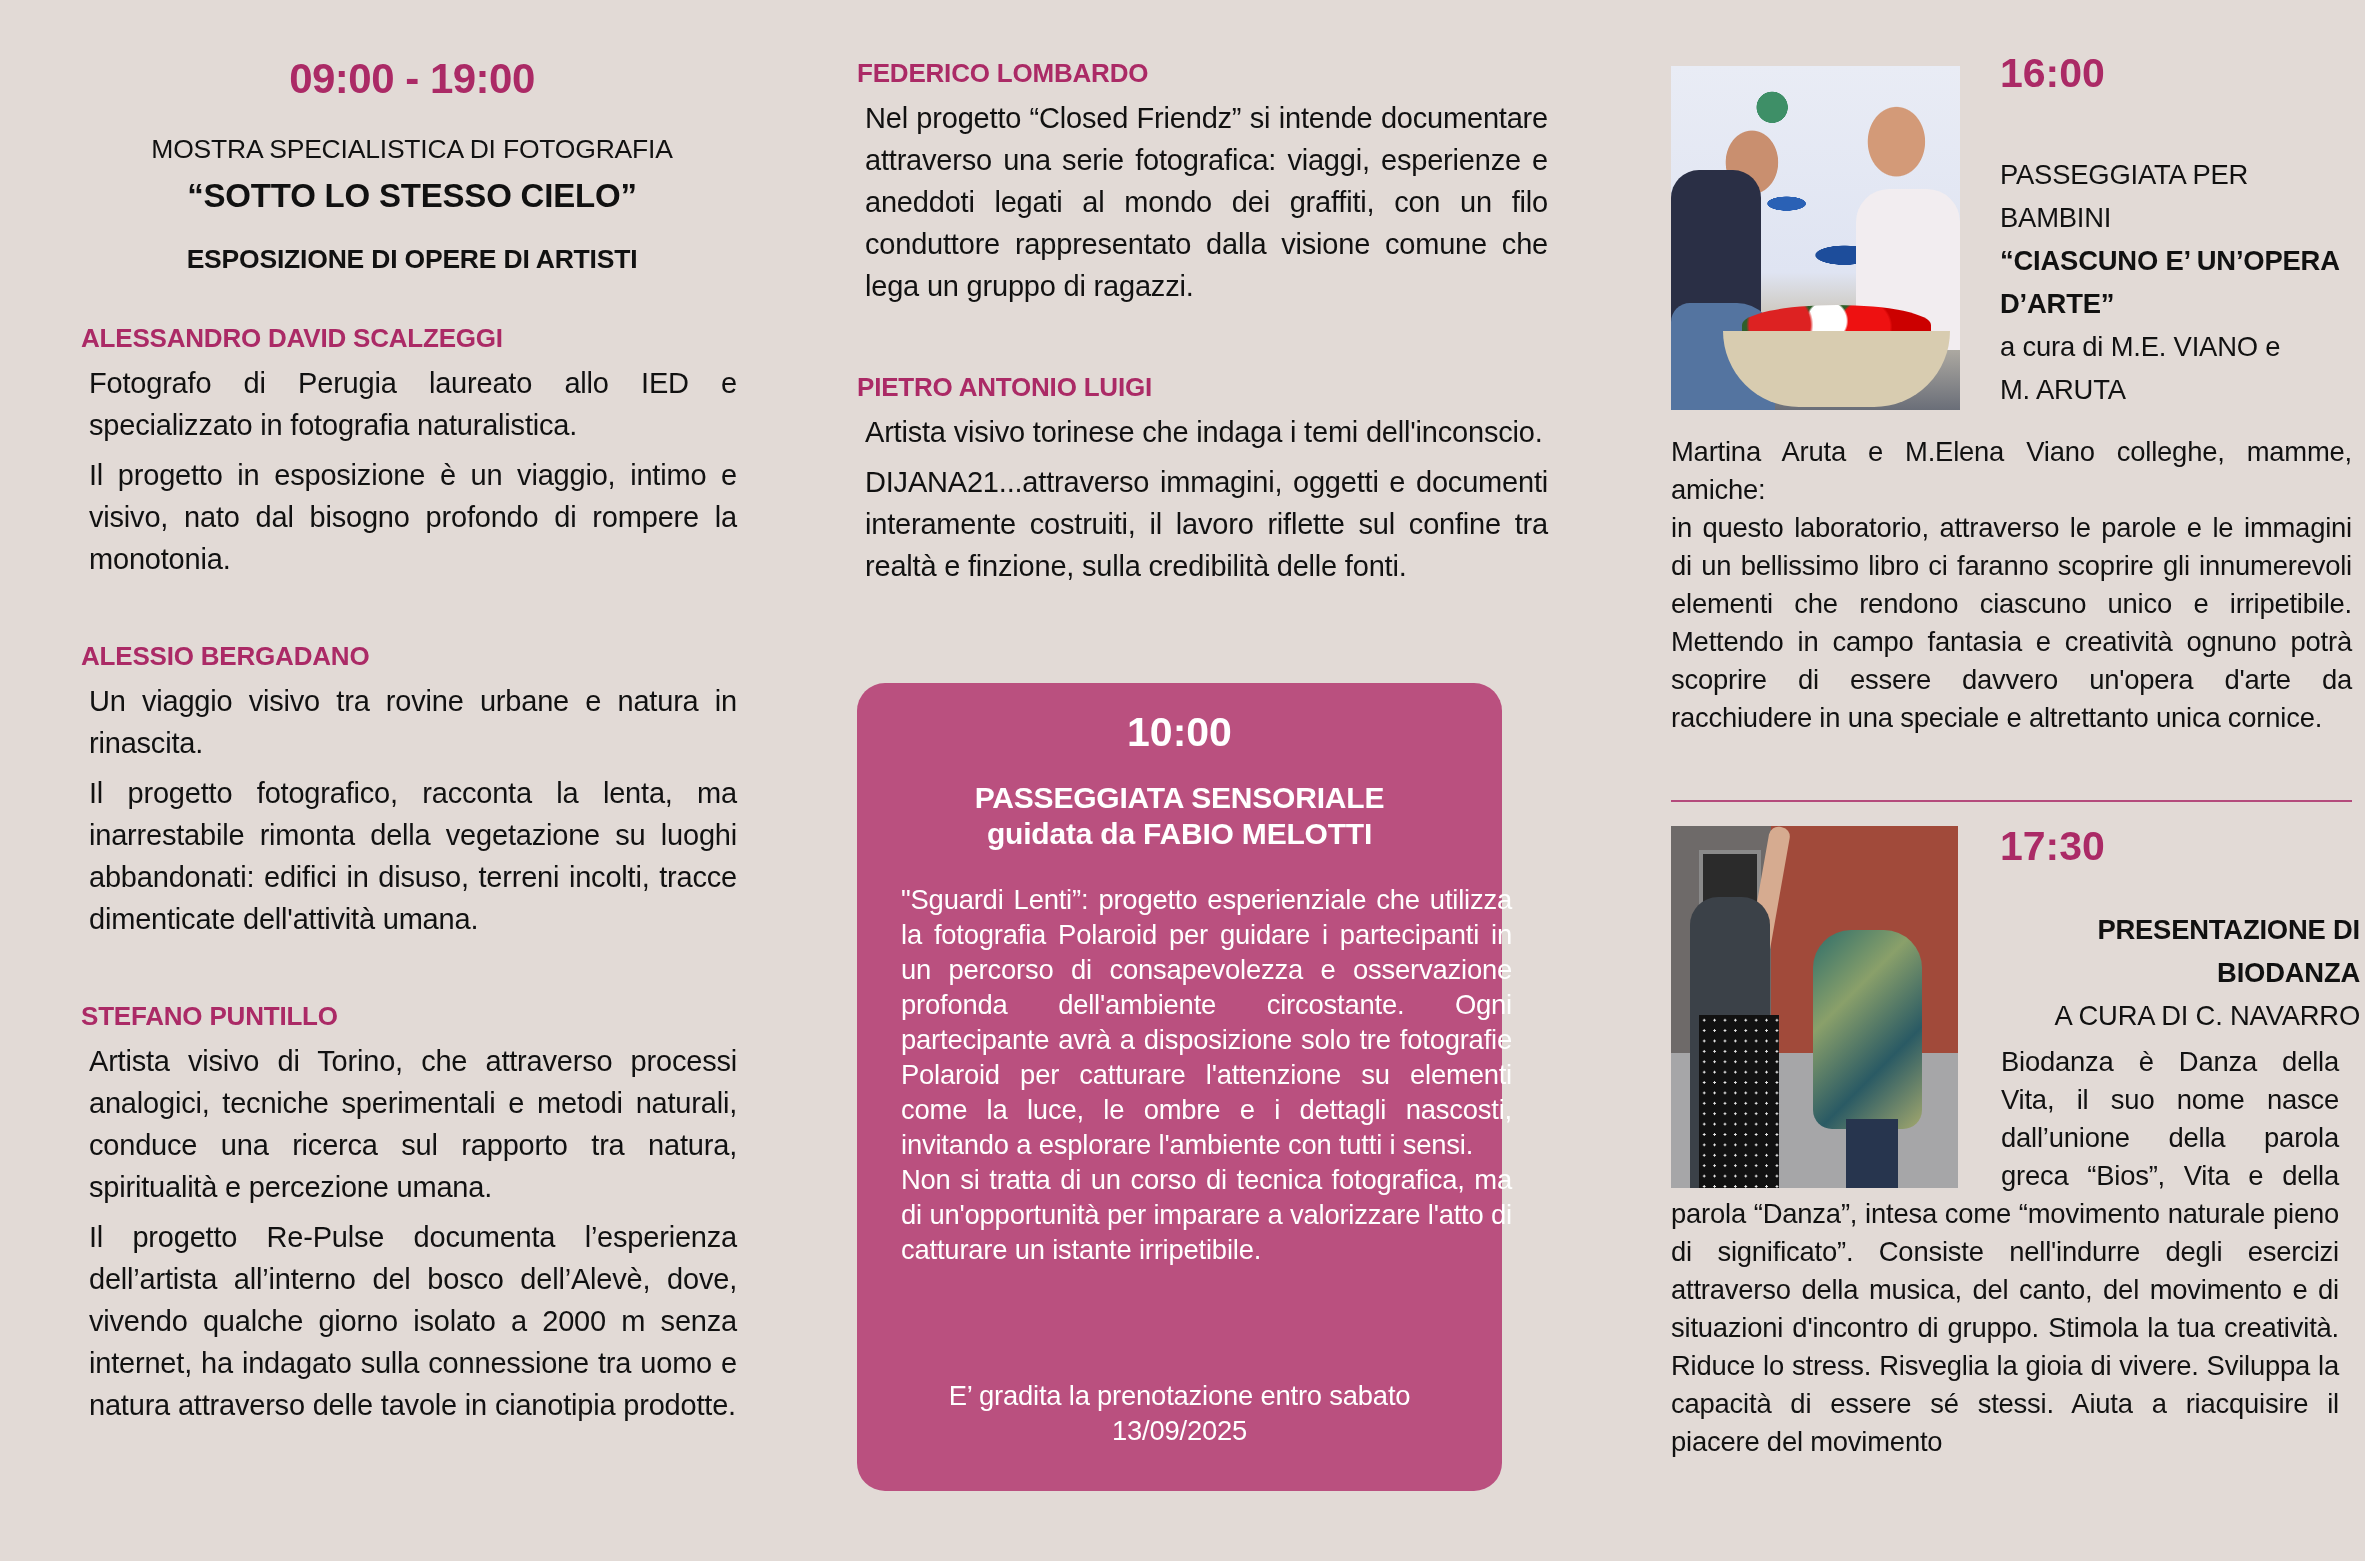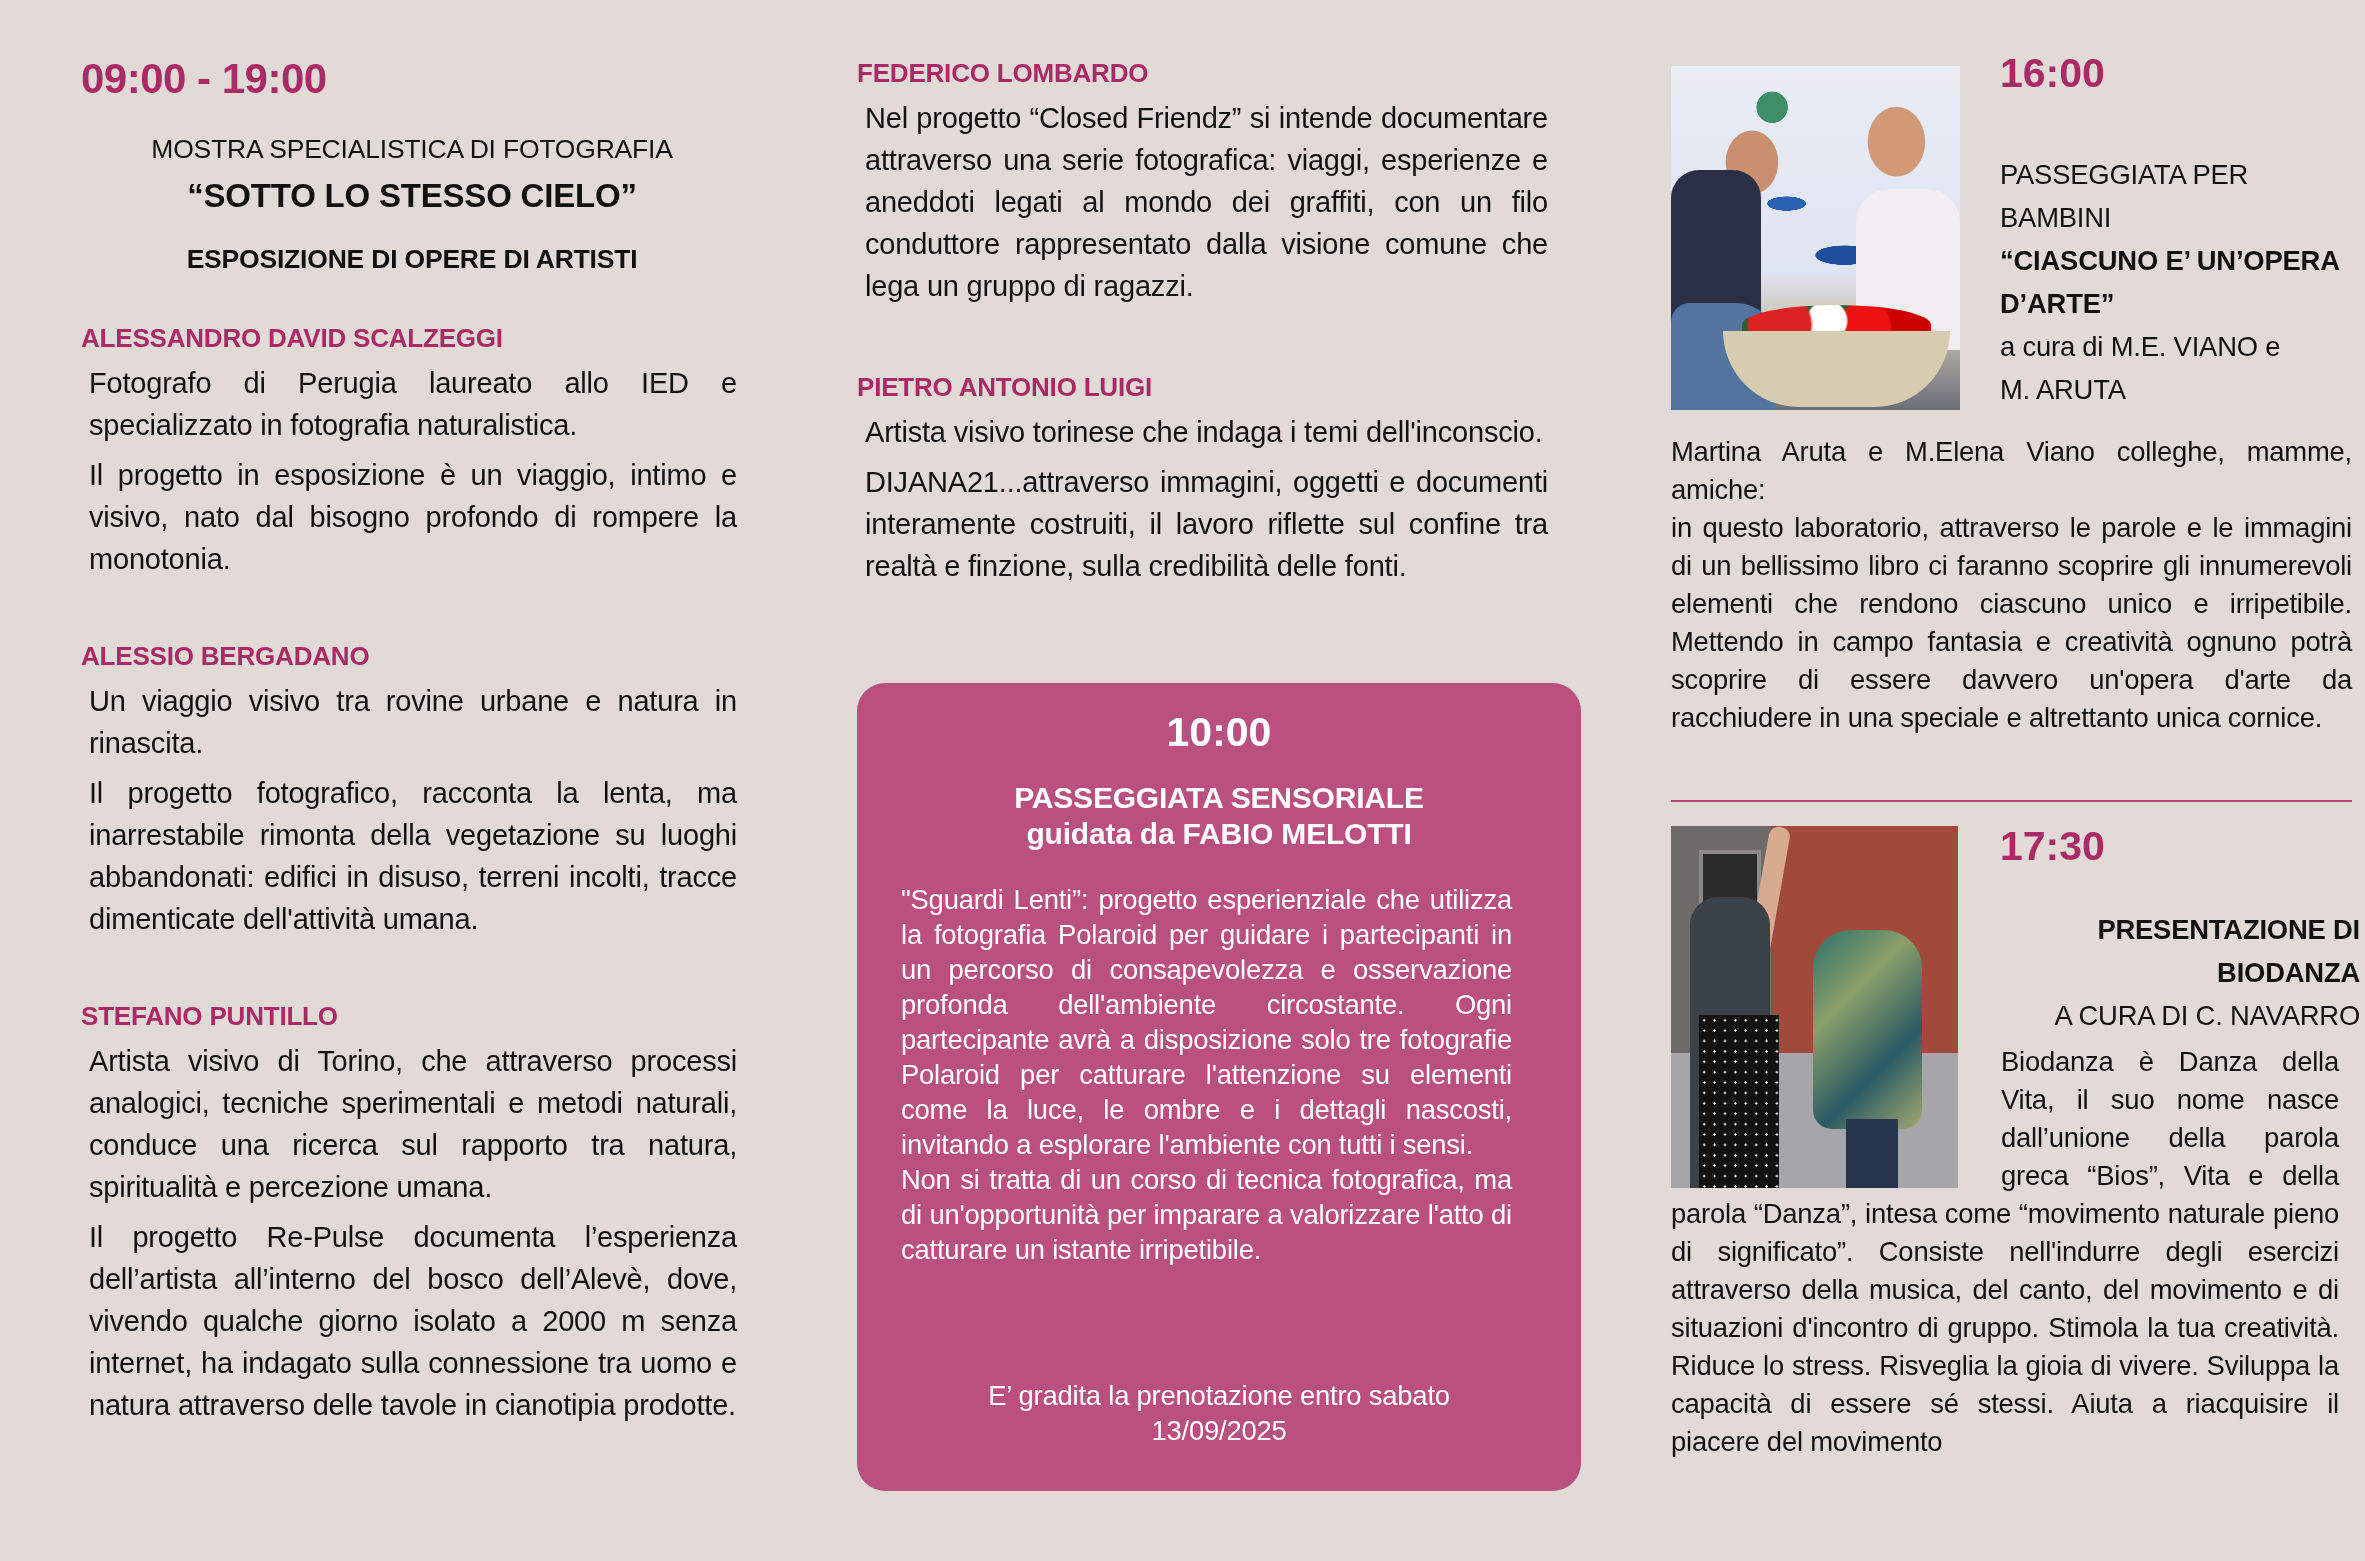--- a/index.html
+++ b/index.html
@@ -26,35 +26,35 @@
     letter-spacing: -0.2px;
   }
   .body-text {
     font-size: 29px;
     line-height: 42px;
     text-align: justify;
     text-align-last: left;
     letter-spacing: -0.2px;
   }
   .body-text p { margin: 8px; }
-  #hdr-time { left: 81px; top: 58px; width: 662px; text-align: left; }
+  #hdr-time { left: 81px; top: 58px; width: 662px; text-align: center; }
   #hdr-sub { left: 81px; top: 134px; width: 662px; text-align: center; font-size: 26.5px; letter-spacing: -0.2px; }
   #hdr-title { left: 81px; top: 177px; width: 662px; text-align: center; font-size: 33px; font-weight: 700; letter-spacing: -0.2px; }
   #hdr-sub2 { left: 81px; top: 244px; width: 662px; text-align: center; font-size: 26.5px; font-weight: 700; letter-spacing: -0.2px; }
 
   .artist-block { position: absolute; width: 664px; }
   .artist-block .name { margin-bottom: 11.4px; }
 
   
   .mid-block { position: absolute; left: 857px; width: 699px; }
 
   #event-box {
     position: absolute;
     left: 857px; top: 683px;
-    width: 724px; height: 808px;
+    width: 645px; height: 808px;
     background: #BA507F;
     border-radius: 28px;
     color: #ffffff;
   }
   #box-time { position: absolute; top: 26px; left: 0; width: 100%; text-align: center; color: #fff; font-size: 41px; font-weight: 700; }
   #box-title { position: absolute; top: 97px; left: 0; width: 100%; text-align: center; font-size: 30px; font-weight: 700; line-height: 36px; letter-spacing: -0.2px; }
   #box-body { position: absolute; top: 199px; left: 44px; width: 611px; font-size: 27.4px; line-height: 35px; text-align: justify; text-align-last: left; letter-spacing: -0.2px; }
   #box-body p { margin: 0; }
   #box-note { position: absolute; top: 695px; left: 0; width: 100%; text-align: center; font-size: 27.4px; line-height: 35px; letter-spacing: -0.2px; }
 

